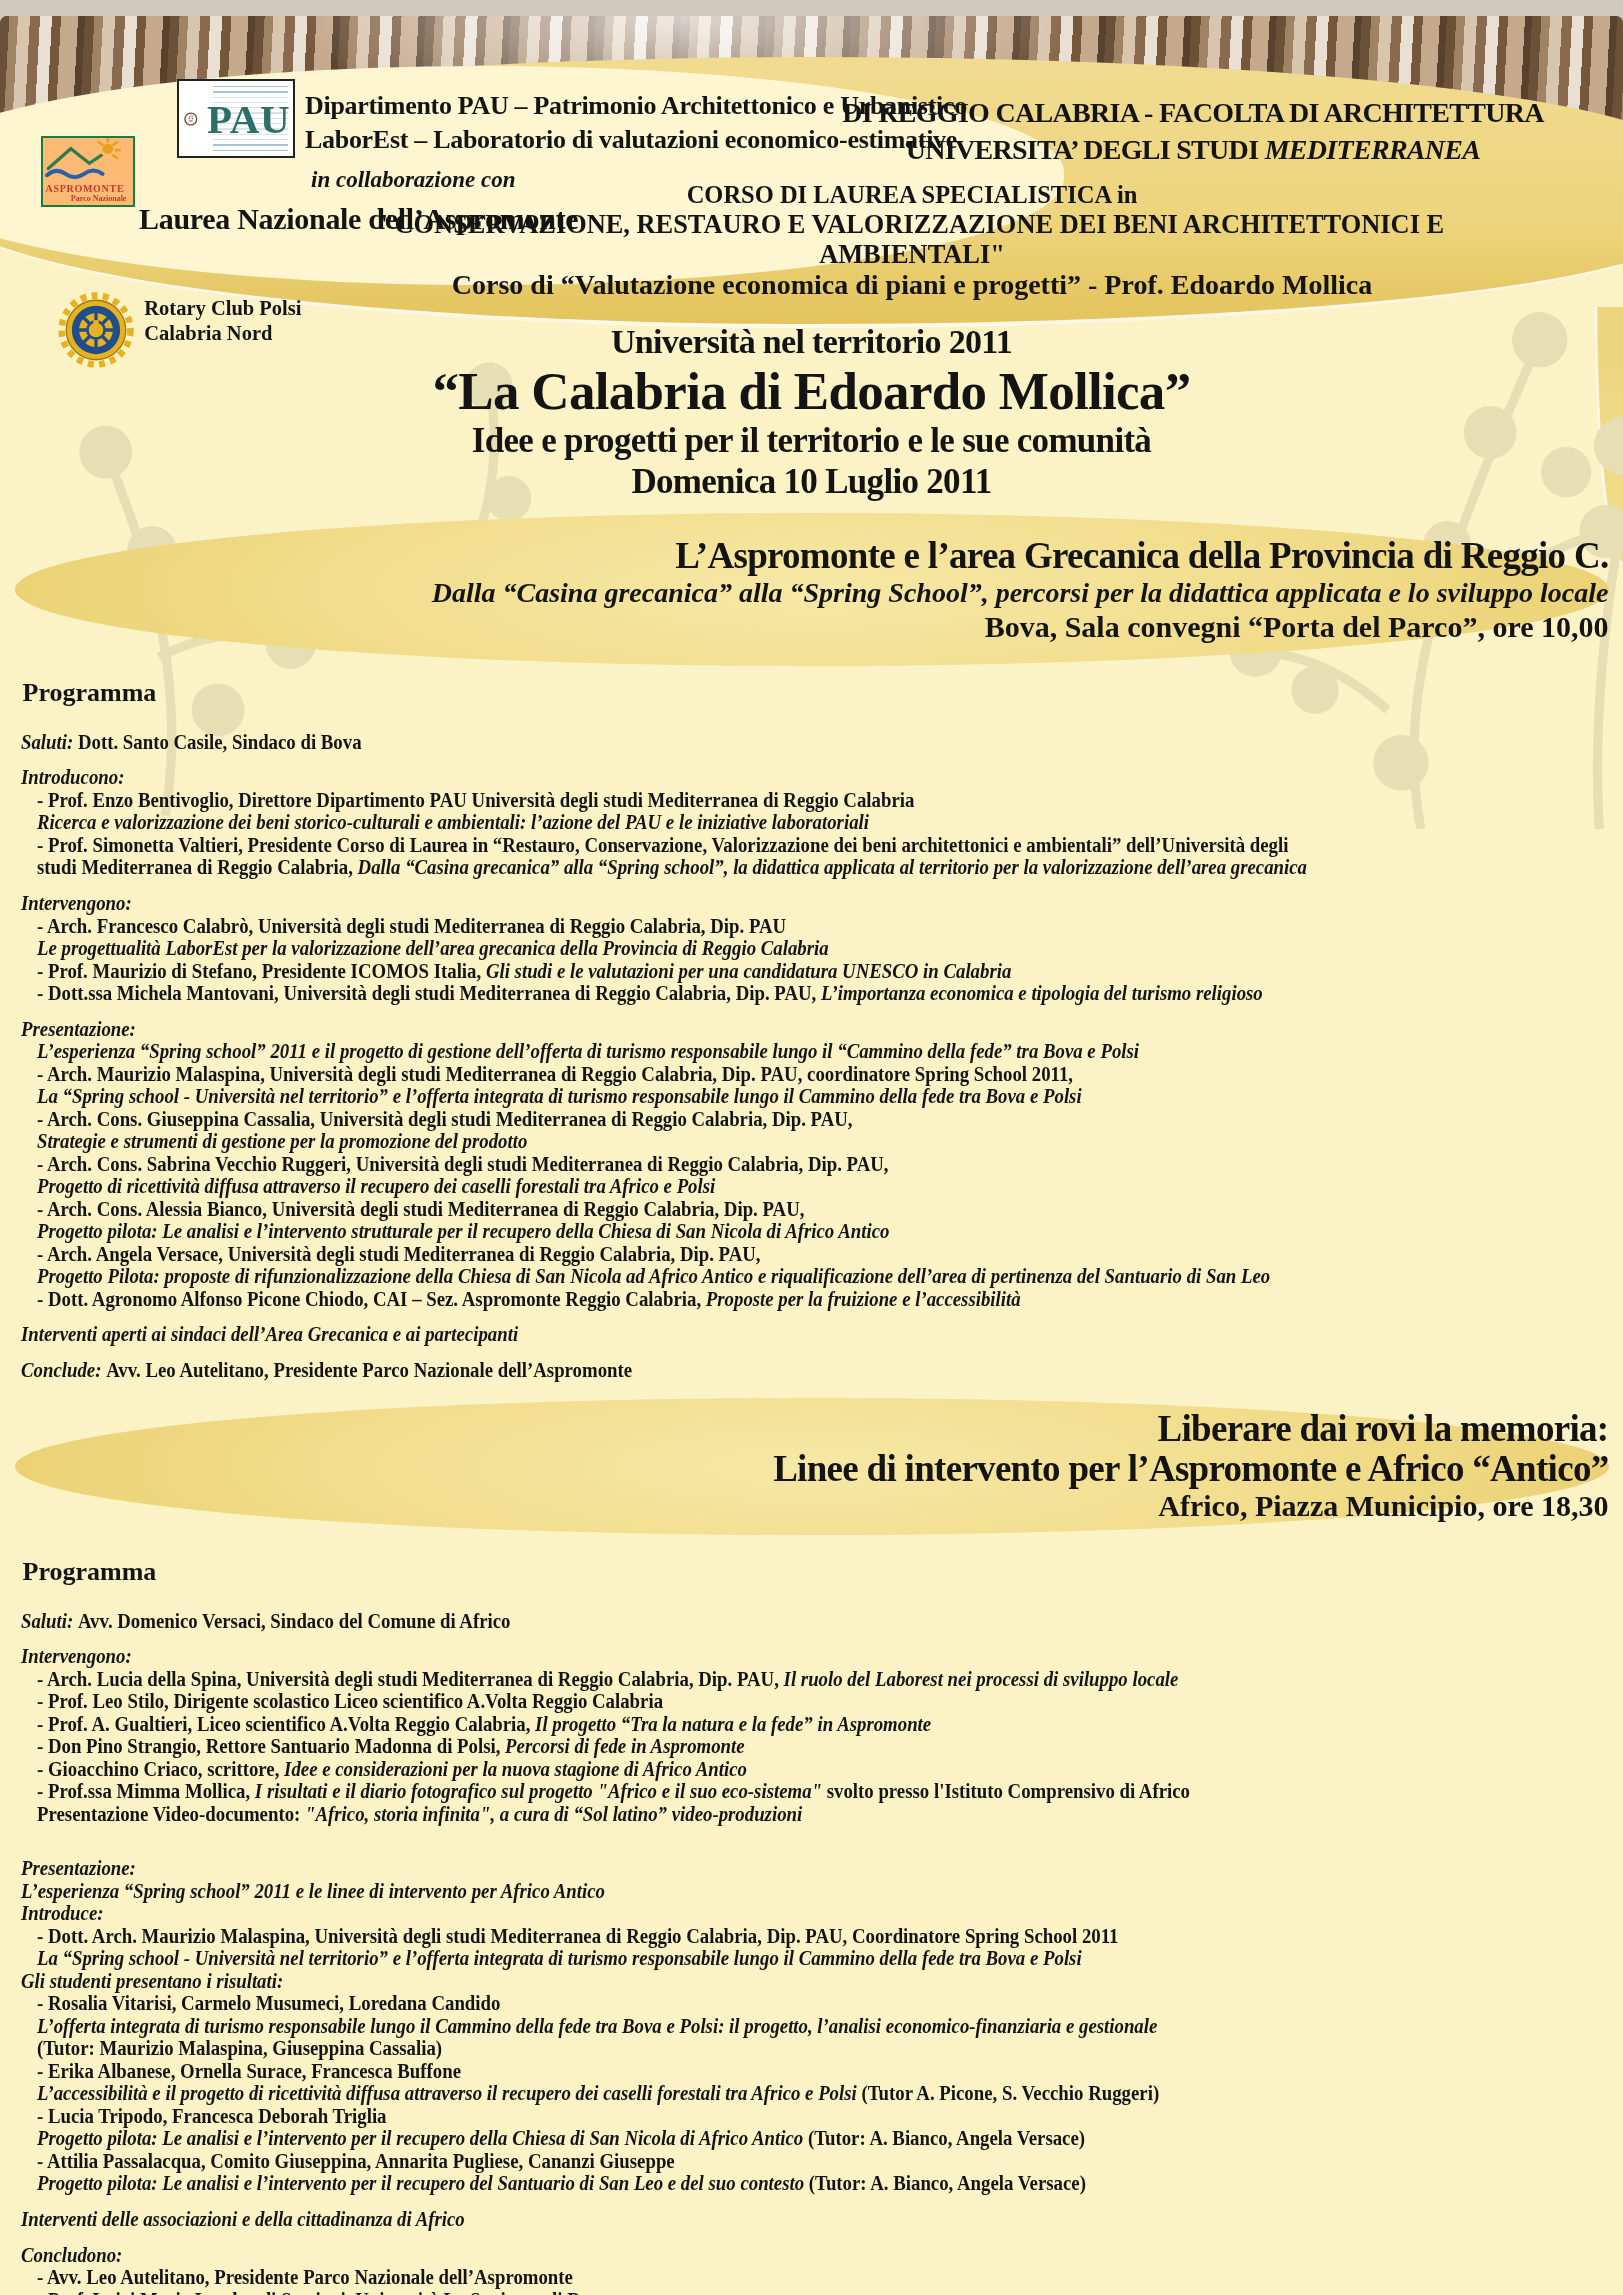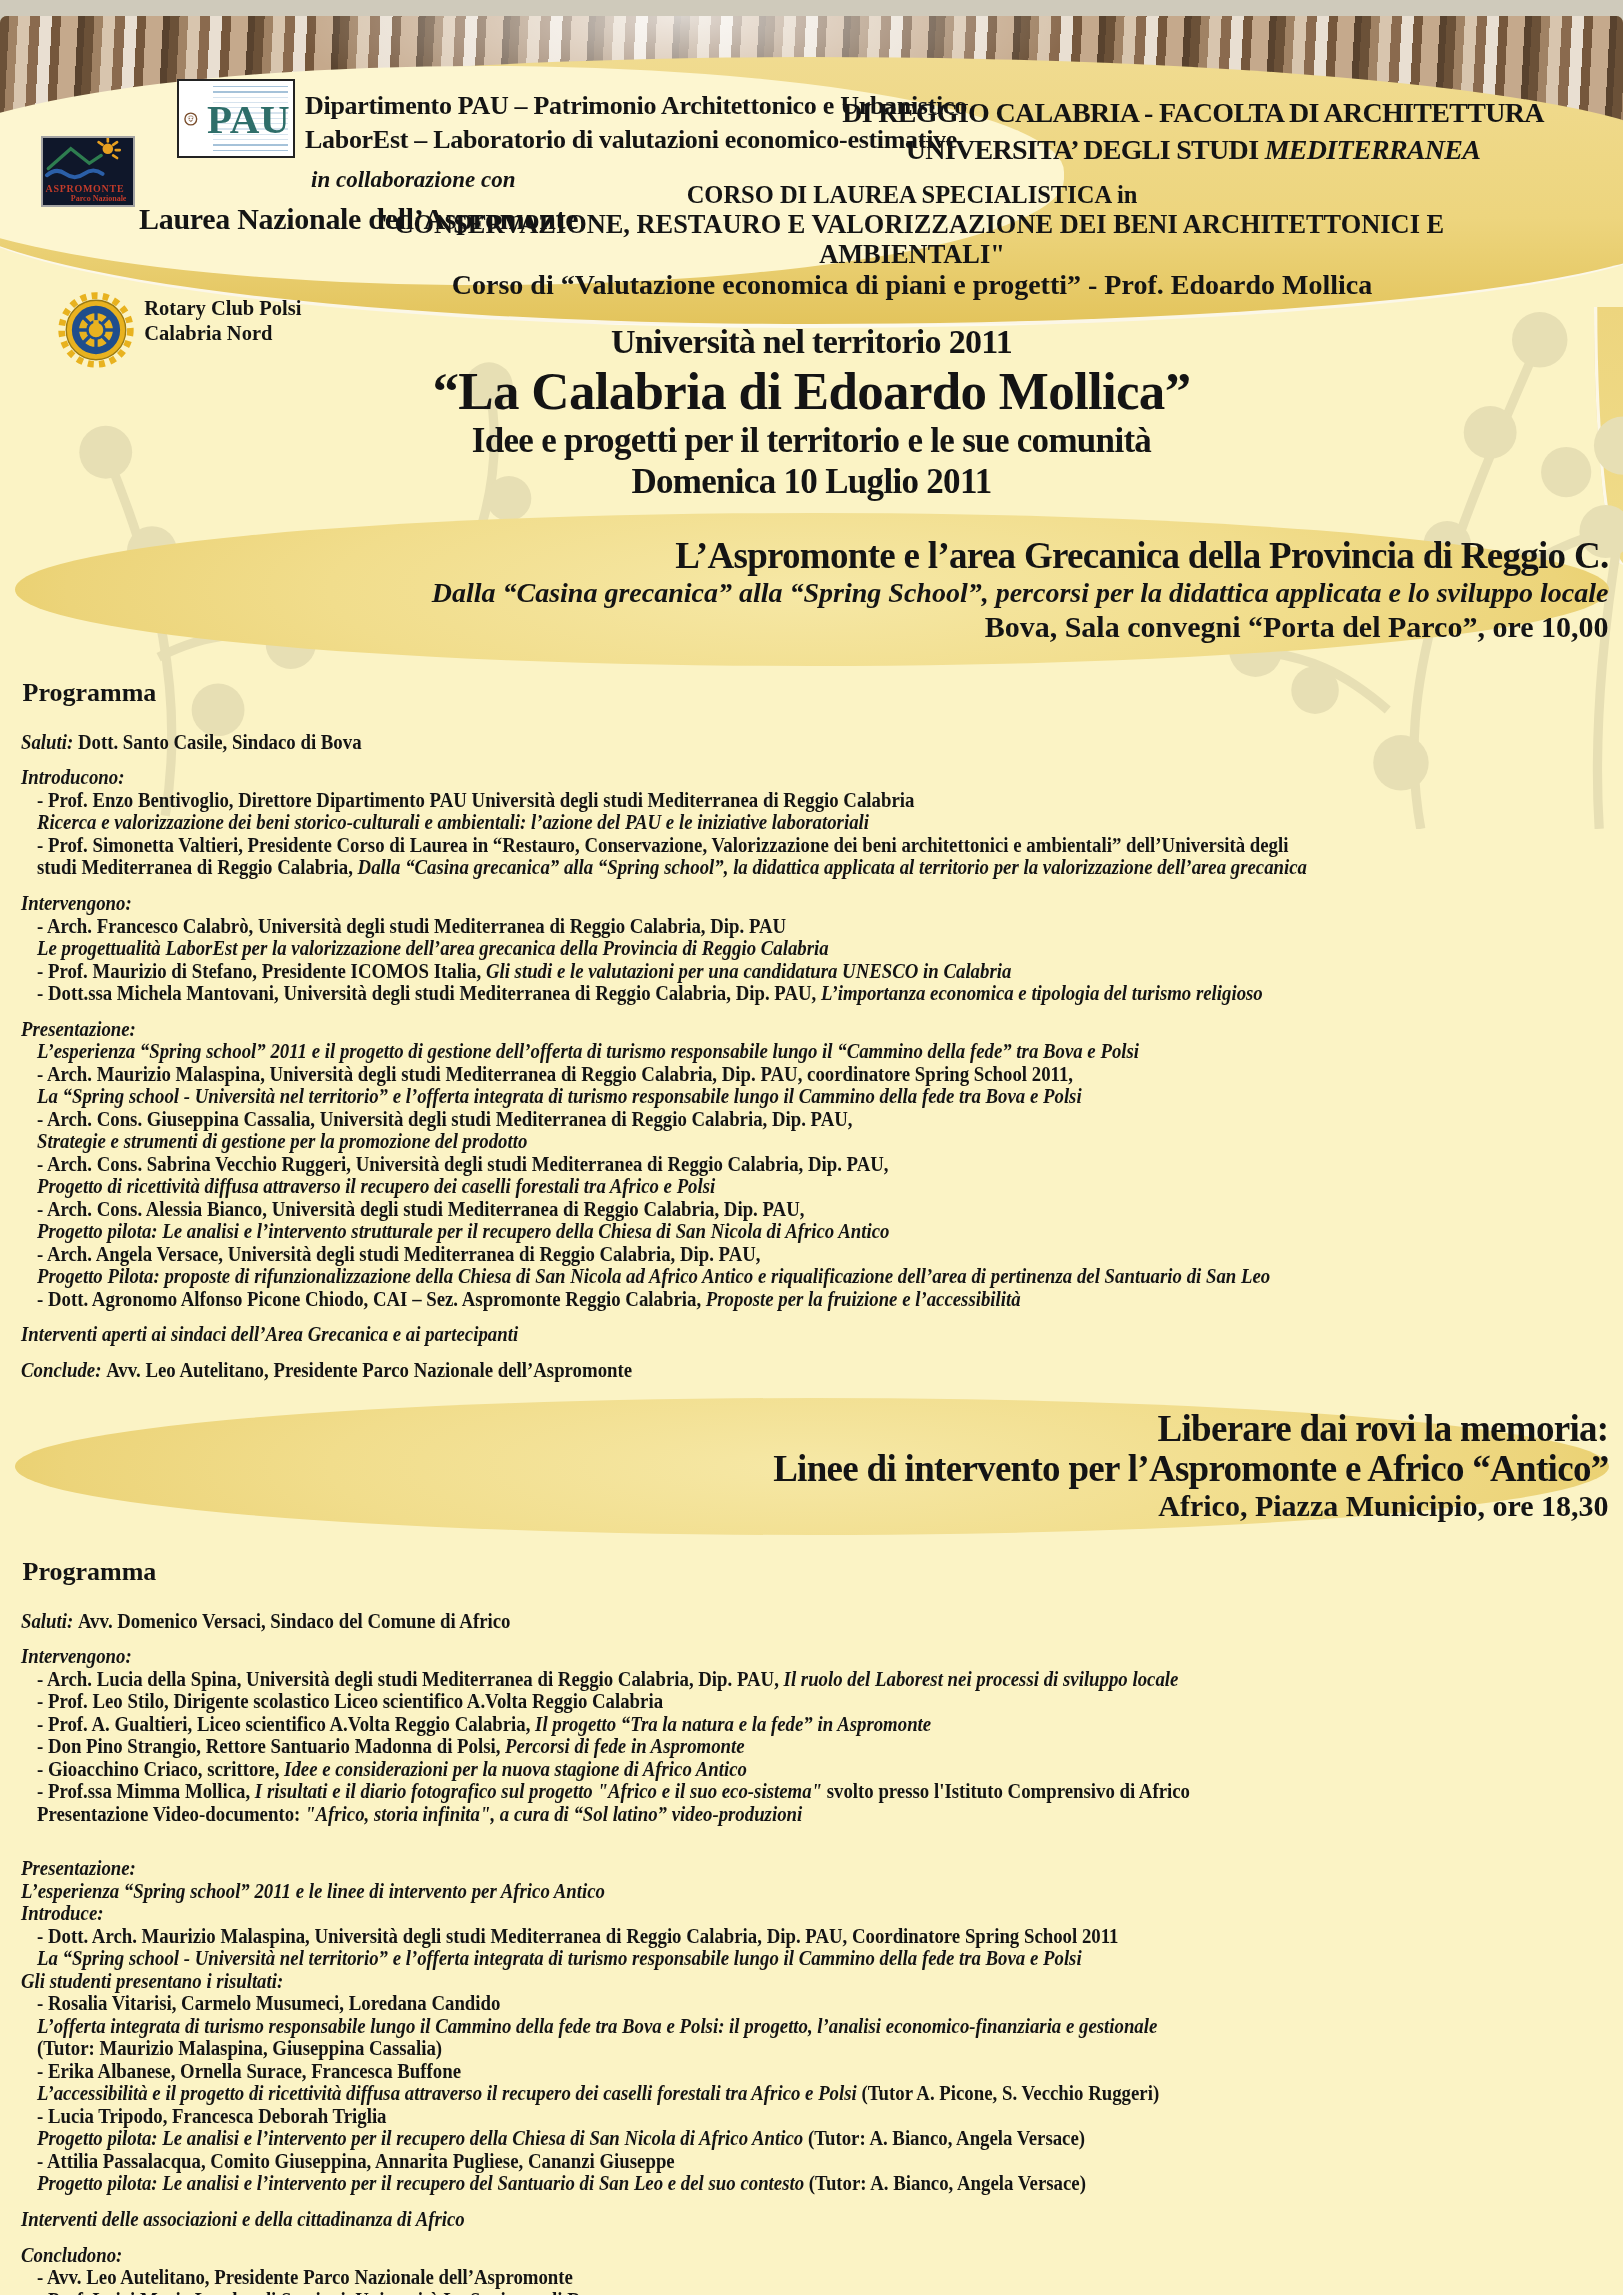--- a/index.html
+++ b/index.html
@@ -22,22 +22,22 @@
     background:linear-gradient(180deg,#EDD57E,#F0DC8A);
     border-radius:0 0 0 100% / 0 0 0 258px;box-shadow:inset 3.3px 0 0 rgba(255,255,255,.8);}
   
   .pau-box{position:absolute;top:63px;left:177px;width:114px;height:75px;background:#fff;
     border:2px solid #222;display:flex;align-items:center;}
   .pau-waves{position:absolute;top:5.3px;left:34px;right:5.3px;bottom:5.3px;
     background:repeating-linear-gradient(180deg,#7fa8c9 0 1.3px,rgba(255,255,255,0) 1.3px 5.3px);opacity:.7;}
   .pau-circle{position:relative;margin-left:5.3px;z-index:1;}
   .pau-text{position:relative;z-index:1;font-weight:700;font-size:41px;color:#2E6E6A;
     letter-spacing:0.7px;margin-left:6.6px;background:rgba(255,255,255,.55);padding:0 2.6px;}
-  .aspro-box{position:absolute;top:120px;left:41px;width:90px;height:67px;background:#0f172a;
-    border:2px solid #a3a3a3;}
+  .aspro-box{position:absolute;top:120px;left:41px;width:90px;height:67px;background:#fdba74;
+    border:2px solid #15803d;}
   .aspro-t1{position:absolute;left:2.6px;bottom:10.6px;font-size:10px;font-weight:700;color:#C23B2A;letter-spacing:0.7px;}
   .aspro-t2{position:absolute;right:6.6px;bottom:2px;font-size:8px;font-weight:700;color:#C23B2A;}
   
   .dept{position:absolute;top:73px;left:305px;font-weight:700;font-size:26px;line-height:34px;letter-spacing:-0.3px;}
   .collab{position:absolute;top:151px;left:311px;font-weight:700;font-style:italic;font-size:23px;}
   .parco{position:absolute;top:186px;left:139px;font-weight:700;font-size:30px;letter-spacing:-0.3px;}
   .univ{position:absolute;top:78px;left:813px;width:760px;text-align:center;
     font-weight:700;font-size:28px;line-height:37px;letter-spacing:-0.7px;}
   .univ .it{font-style:italic;}
   .corso{position:absolute;top:165px;left:370px;width:1084px;text-align:center;font-weight:700;}

